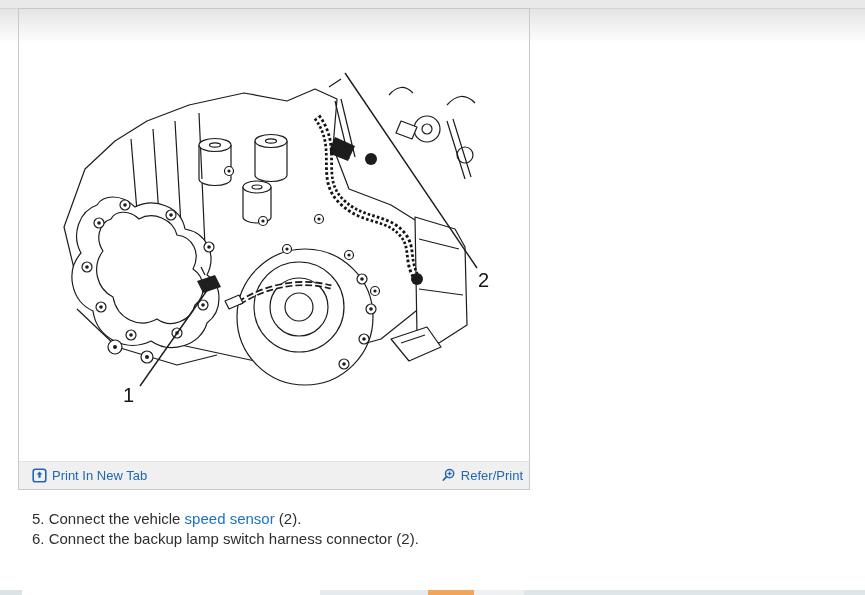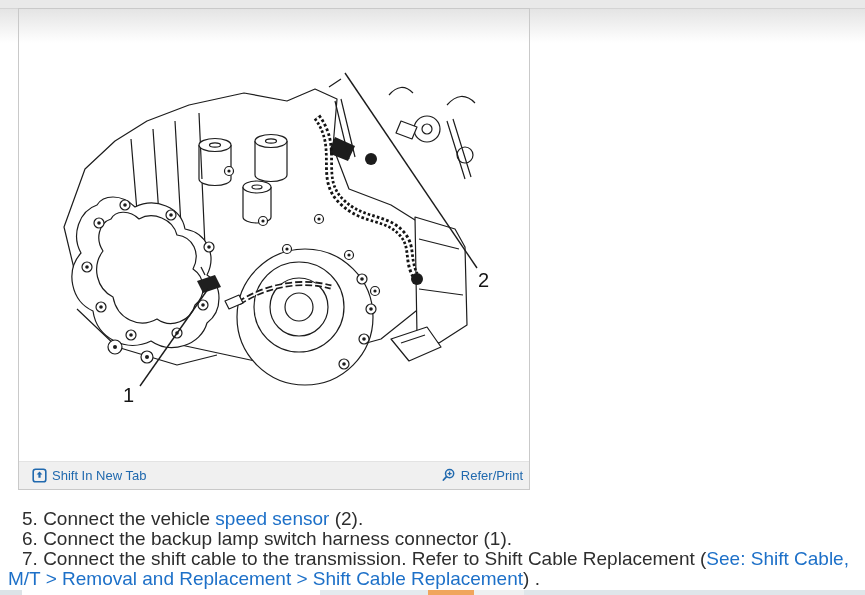--- a/index.html
+++ b/index.html
@@ -17,21 +17,21 @@
   .callout{position:absolute;font-size:20px;color:#151515;line-height:20px;}
   #callout-1{left:104px;top:376px;}
   #callout-2{left:459px;top:261px;}
 
   
   #figure-footer{position:absolute;left:0;right:0;bottom:0;height:28px;background:var(--footer-bar-bg,#f0f0f0);border-top:1px solid #e3e3e3;display:flex;justify-content:space-between;align-items:center;padding:0 6px 0 13px;box-sizing:border-box;}
   .figlink{display:flex;align-items:center;gap:5px;color:var(--link-blue,#2069ae);font-size:13px;text-decoration:none;cursor:pointer;}
   .figlink svg{display:block;}
 
   
-  #steps{position:absolute;left:3px;top:509px;width:853px;padding-left:5px;box-sizing:border-box;color:#2e2e2e;font-size:19px;line-height:20px;}
+  #steps{position:absolute;left:13px;top:509px;width:853px;padding-left:5px;box-sizing:border-box;color:#2e2e2e;font-size:15px;line-height:20px;}
   #steps p{margin:0;text-indent:14px;}
   #steps a{color:var(--step-link-blue,#1d70c8);text-decoration:none;cursor:pointer;}
 
   
   #bottom-strip{position:absolute;left:0;top:590px;width:865px;height:5px;background:#e2e8eb;}
   #bottom-strip .seg{position:absolute;top:0;height:5px;}
 </style>
 </head>
 <body>
 
@@ -168,39 +168,38 @@
     </div>
 
     <div id="figure-footer">
       <a class="figlink">
         <span>
           <svg width="15" height="15" viewBox="0 0 15 15">
             <rect x="1.2" y="1.2" width="12.6" height="12.6" rx="2.4" fill="none" stroke="#2069ae" stroke-width="1.6"></rect>
             <path d="M7.5,3.6 L10.4,6.6 L8.6,6.6 L8.6,9.8 L6.4,9.8 L6.4,6.6 L4.6,6.6 Z" fill="#2069ae"></path>
           </svg>
         </span>
-        <span>Shift In New Tab</span>
+        <span>Print In New Tab</span>
       </a>
       <a class="figlink">
         <span>
           <svg width="15" height="15" viewBox="0 0 15 15">
             <circle cx="8.6" cy="5.6" r="4.1" fill="none" stroke="#2069ae" stroke-width="1.5"></circle>
             <path d="M8.6,3.6 L8.6,7.6 M6.6,5.6 L10.6,5.6" stroke="#2069ae" stroke-width="1.3"></path>
             <path d="M5.5,8.6 L2.4,12" stroke="#2069ae" stroke-width="1.8" stroke-linecap="round"></path>
           </svg>
         </span>
         <span>Refer/Print</span>
       </a>
     </div>
   </div>
 
   <div id="steps">
     <p class="step"><span>5.</span><span> Connect the vehicle </span><a>speed sensor</a><span> (2).</span></p>
-    <p class="step"><span>6.</span><span> Connect the backup lamp switch harness connector (1).</span><a></a><span></span></p>
-    <p class="step"><span>7.</span><span> Connect the shift cable to the transmission. Refer to Shift Cable Replacement (</span><a>See: Shift Cable, M/T &gt; Removal and Replacement &gt; Shift Cable Replacement</a><span>) .</span></p>
+    <p class="step"><span>6.</span><span> Connect the backup lamp switch harness connector (2).</span><a></a><span></span></p>
   </div>
 
   <div id="bottom-strip">
       <div class="seg" style="left: 0px; width: 22px; background: rgb(220, 227, 231);"></div>
       <div class="seg" style="left: 22px; width: 298px; background: rgb(255, 255, 255);"></div>
       <div class="seg" style="left: 320px; width: 108px; background: rgb(228, 234, 238);"></div>
       <div class="seg" style="left: 428px; width: 46px; background: rgb(240, 165, 92);"></div>
       <div class="seg" style="left: 474px; width: 50px; background: rgb(238, 240, 241);"></div>
       <div class="seg" style="left: 524px; width: 341px; background: rgb(223, 230, 234);"></div>
     </div>

